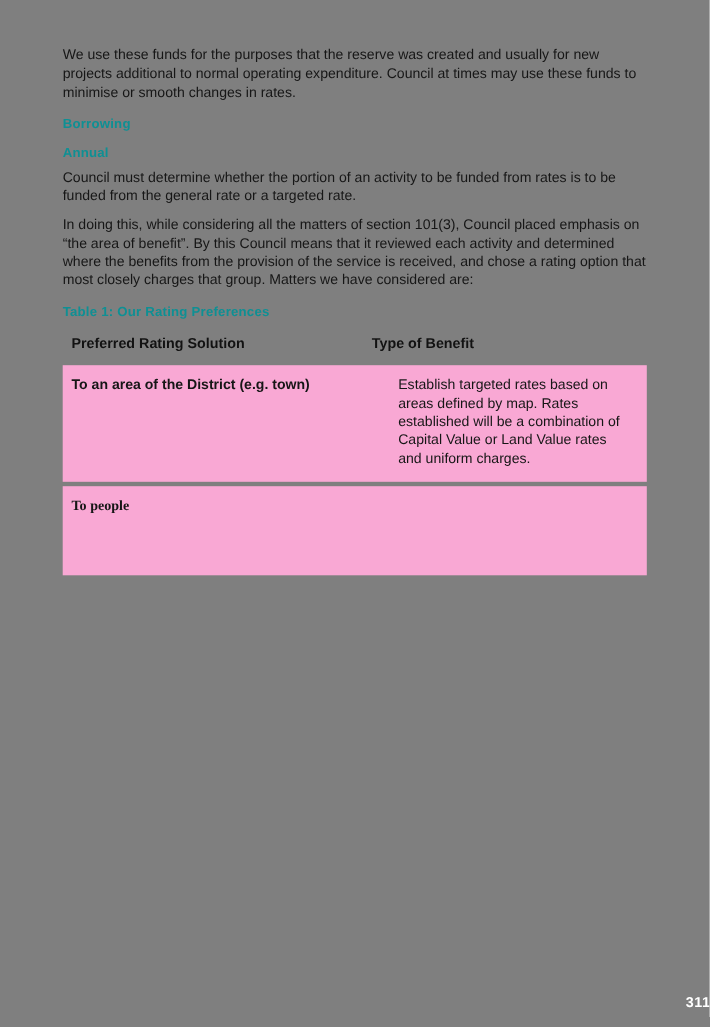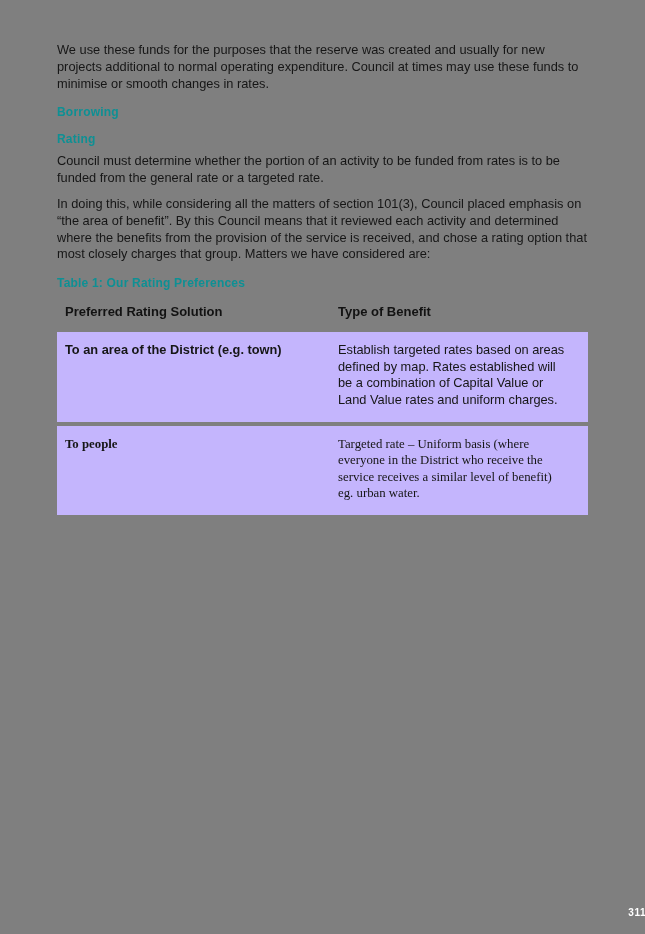--- a/index.html
+++ b/index.html
@@ -47,76 +47,76 @@
   .thead .th {
     font-size: 13px;
     font-weight: bold;
     padding: 7px 8px 9px 8px;
     color: #121212;
   }
   .row {
     margin-top: 4px;
   }
   .row.light {
-    background: #c4b5fd;
+    background: #f9a8d4;
+    gap: 24px;
   }
   .row .td {
     font-size: 12.8px;
     line-height: 16.6px;
     padding: 10px 8px 13px 8px;
   }
   .row .td.c1 {
     font-weight: bold;
   }
   .row .td.c2 {
     padding-right: 20px;
   }
   .row.r1 { min-height: 83px; box-sizing: border-box; }
   .row.r2 { min-height: 80px; box-sizing: border-box; }
   .row.r3 { min-height: 81px; box-sizing: border-box; font-family: Liberation Serif, serif; }
   .pagenum {
     position: absolute;
     right: 44px;
     bottom: 16px;
-    font-size: 10px;
+    font-size: 13px;
     font-weight: bold;
     color: #ffffff;
     letter-spacing: 0.5px;
   }
 </style>
 </head>
 <body>
 
 <div class="page">
   <div class="content">
 
     <p class="body">We use these funds for the purposes that the reserve was created and usually for new projects additional to normal operating expenditure. Council at times may use these funds to minimise or smooth changes in rates.</p>
 
     <h2 class="heading accent" style="color: rgb(14, 144, 148);">Borrowing</h2>
 
-    <h2 class="heading accent" style="color: rgb(14, 144, 148);">Rating</h2>
+    <h2 class="heading accent" style="color: rgb(14, 144, 148);">Annual</h2>
     <p class="body">Council must determine whether the portion of an activity to be funded from rates is to be funded from the general rate or a targeted rate.</p>
     <p class="body">In doing this, while considering all the matters of section 101(3), Council placed emphasis on “the area of benefit”. By this Council means that it reviewed each activity and determined where the benefits from the provision of the service is received, and chose a rating option that most closely charges that group. Matters we have considered are:</p>
 
     <h2 class="heading accent" style="color: rgb(14, 144, 148);">Table 1: Our Rating Preferences</h2>
 
     <div class="tbl">
       <div class="tr thead">
         <div class="th">Preferred Rating Solution</div>
         <div class="th">Type of Benefit</div>
       </div>
 
       <div class="tr row light r1">
         <div class="td c1">To an area of the District (e.g. town)</div>
         <div class="td c2">Establish targeted rates based on areas defined by map. Rates established will be a combination of Capital Value or Land Value rates and uniform charges.</div>
       </div>
 
 
       <div class="tr row light r3">
         <div class="td c1">To people</div>
-        <div class="td c2">Targeted rate – Uniform basis (where everyone in the District who receive the service receives a similar level of benefit) eg. urban water.</div>
       </div>
     </div>
 
   </div>
 
   <div class="pagenum">311</div>
 </div>
 
 </body></html>

